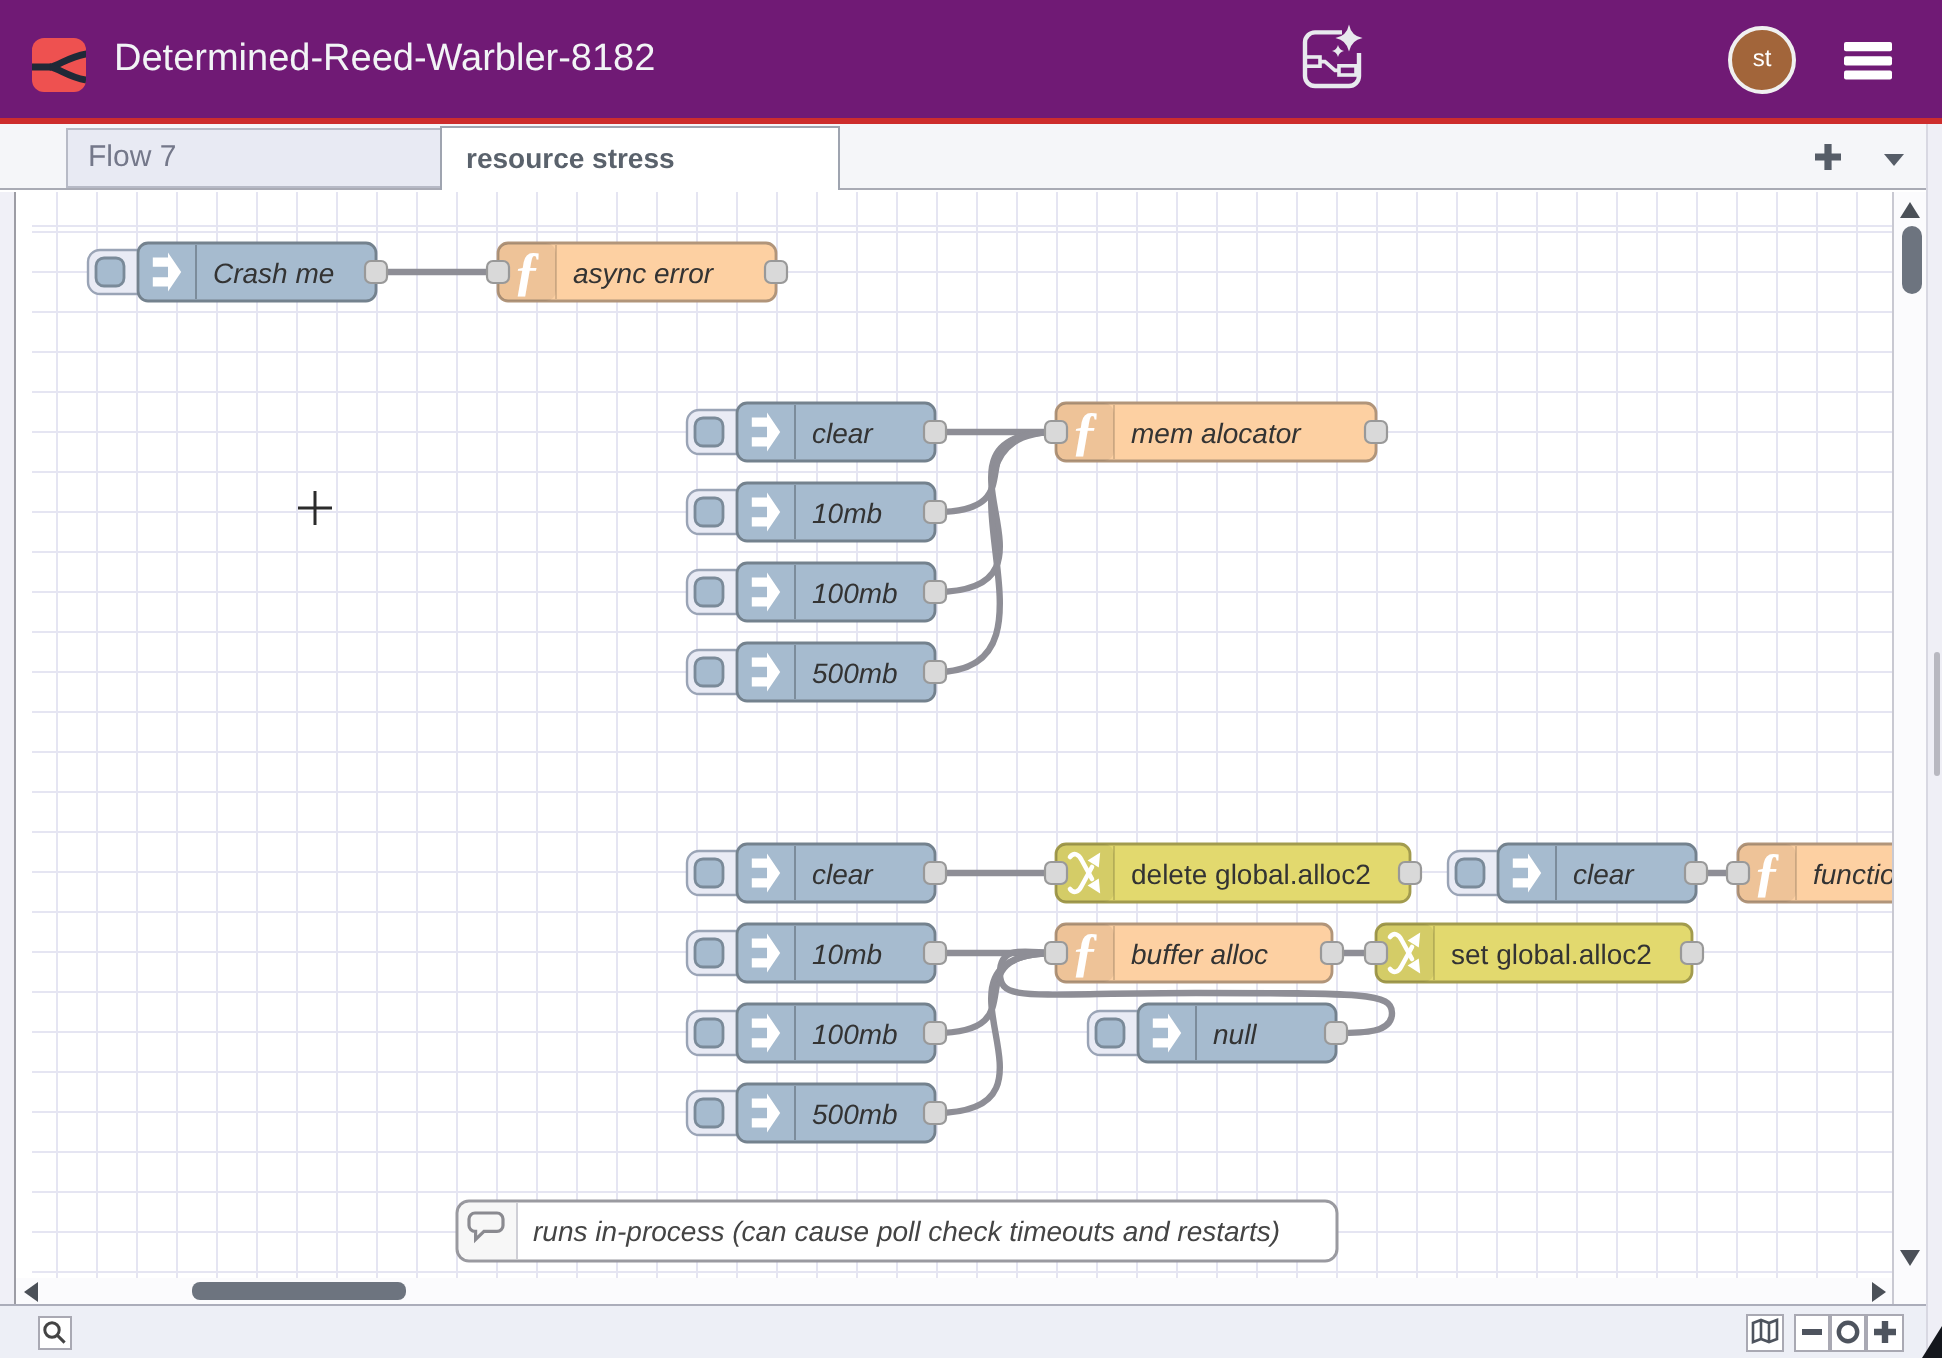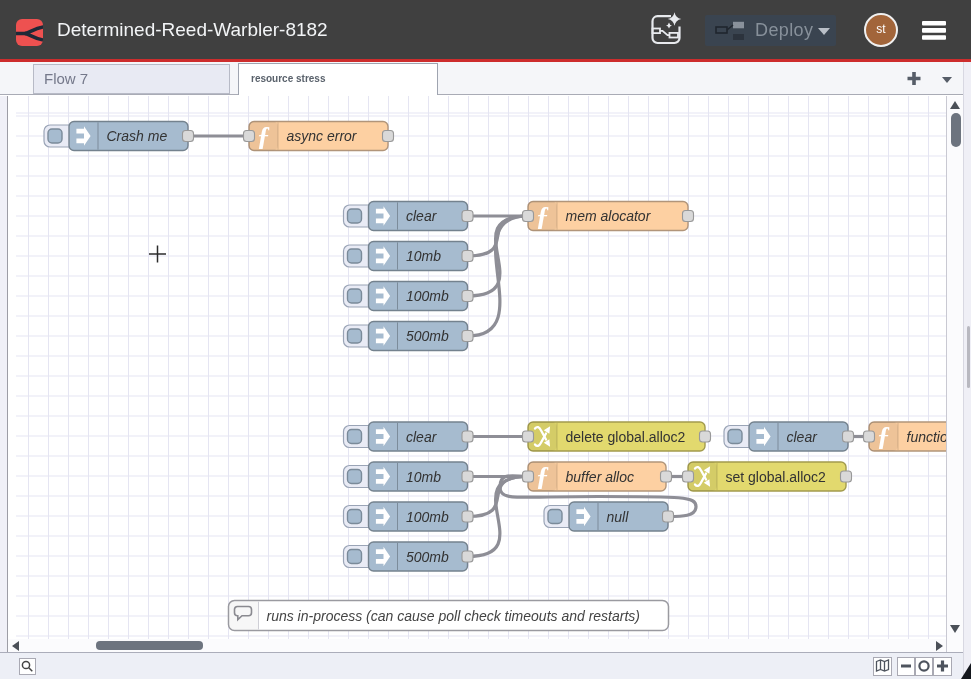--- a/index.html
+++ b/index.html
@@ -1,32 +1,32 @@
 <!DOCTYPE html>
 <html><head>
 <meta charset="utf-8">
 <style>
   * { margin:0; padding:0; box-sizing:border-box; }
   html,body { width:971px; height:679px; overflow:hidden; }
   body { font-family:"Liberation Sans", sans-serif; }
   #page { position:relative; width:971px; height:679px; background:#fff; overflow:hidden; }
 
   
-  #header { position:absolute; left:0; top:0; width:971px; height:59px; background:#404040;padding-left:23px; }
+  #header { position:absolute; left:0; top:0; width:971px; height:59px; background:#701a75;padding-left:23px; }
   #redline { position:absolute; left:0; top:59px; width:971px; height:2.5px; background:#cd2d2d; }
   #logo { position:absolute; left:16px; top:19px; width:27px; height:27px; background:#ee5150; border-radius:6px; overflow:hidden; }
   #title { position:absolute; left:57px; top:0; height:59px; line-height:59px; color:#f2f4f6; font-size:19px; }
   #deploy { position:absolute; left:705px; top:15px; width:131px; height:31px; background:#3a4450; border-radius:2px; }
   #deploy .dtext { position:absolute; left:50px; top:0; height:31px; line-height:31px; color:#87909a; font-size:18px; letter-spacing:0.4px; }
   #avatar { position:absolute; left:864px; top:13px; width:34px; height:34px; border-radius:50%; background:#a2653a; border:2.5px solid #f0f0f0; color:#fff; font-size:12px; text-align:center; line-height:28px; }
 
   
   #tabbar { position:absolute; left:0; top:61.5px; width:963px; height:33.5px; background:#f5f6f9; border-bottom:1px solid #a9abb5; }
   #tab1 { position:absolute; left:33px; top:2.5px; width:197px; height:30px; background:#e8eaf3; border:1px solid #b7bac6; color:#74788a; font-size:15px; line-height:28px; padding-left:10px; }
-  #tab2 { position:absolute; left:238px; top:1.5px; width:200px; height:32px; background:#fff; border:1px solid #9fa4b0; border-bottom:none; color:#5a626c; font-size:10px; font-weight:bold; line-height:30px; padding-left:12px; }
+  #tab2 { position:absolute; left:220px; top:1.5px; width:200px; height:32px; background:#fff; border:1px solid #9fa4b0; border-bottom:none; color:#5a626c; font-size:14px; font-weight:bold; line-height:30px; padding-left:12px; }
 
   
   #canvas { position:absolute; left:16px; top:95.5px; width:938px; height:543.5px; background-color:#fff;
     background-image:
       repeating-linear-gradient(to right, #e5e5f2 0px, #e5e5f2 1px, transparent 1px, transparent 20px),
       repeating-linear-gradient(to bottom, #e5e5f2 0px, #e5e5f2 1px, transparent 1px, transparent 20px);
     background-position: 12px 0px, 0px 19.5px;
   }
   #canvas svg.main { position:absolute; left:0; top:0; }
 
@@ -59,30 +59,20 @@
     </div>
     <span id="title">Determined-Reed-Warbler-8182</span>
     <svg style="position:absolute;left:650px;top:12px" width="36" height="36" viewBox="0 0 36 36">
       <path d="M21,4.2 H7.5 A5,5 0 0 0 2.5,9.2 V26 A5,5 0 0 0 7.5,31 H24.5 A5,5 0 0 0 29.5,26 V14.5" stroke="#e8eaee" stroke-width="2.2" fill="none"></path>
       <path d="M24.5,0.2 Q25.6,5.9 31.3,7 Q25.6,8.1 24.5,13.8 Q23.4,8.1 17.7,7 Q23.4,5.9 24.5,0.2 Z" fill="#e8eaee"></path>
       <path d="M19,10.5 Q19.6,13 22,13.5 Q19.6,14 19,16.5 Q18.4,14 16,13.5 Q18.4,13 19,10.5 Z" fill="#e8eaee"></path>
       <rect x="2.5" y="16.5" width="7.5" height="4.6" fill="none" stroke="#e8eaee" stroke-width="1.8"></rect>
       <path d="M10,18.8 H12.5 L17.5,23.2 H19.5" stroke="#e8eaee" stroke-width="1.8" fill="none"></path>
       <rect x="19.5" y="20.9" width="8.5" height="4.6" fill="none" stroke="#e8eaee" stroke-width="1.8"></rect>
     </svg>
-    <div id="deploy">
-      <svg style="position:absolute;left:10px;top:6px" width="32" height="20" viewBox="0 0 32 20">
-        <rect x="1" y="6" width="11" height="6" fill="#3a4450" stroke="#20262e" stroke-width="1.6"></rect>
-        <rect x="18" y="0.8" width="11" height="6.5" fill="#89919b"></rect>
-        <rect x="18" y="13" width="11" height="6" fill="#2c333d"></rect>
-        <path d="M12,9 L18,4" stroke="#20262e" stroke-width="1.6"></path>
-      </svg>
-      <span class="dtext">Deploy</span>
-      <div style="position:absolute;left:113px;top:12.5px;width:0;height:0;border-left:6px solid transparent;border-right:6px solid transparent;border-top:7px solid #b9bfc7;"></div>
-    </div>
     <div id="avatar">st</div>
     <svg style="position:absolute;left:922px;top:21px" width="25" height="20" viewBox="0 0 25 20">
       <rect x="0" y="0" width="24" height="4.6" rx="1" fill="#fff"></rect>
       <rect x="0" y="7.1" width="24" height="4.6" rx="1" fill="#fff"></rect>
       <rect x="0" y="14.2" width="24" height="4.6" rx="1" fill="#fff"></rect>
     </svg>
   </div>
   <div id="redline"></div>
 
   <div id="tabbar">

